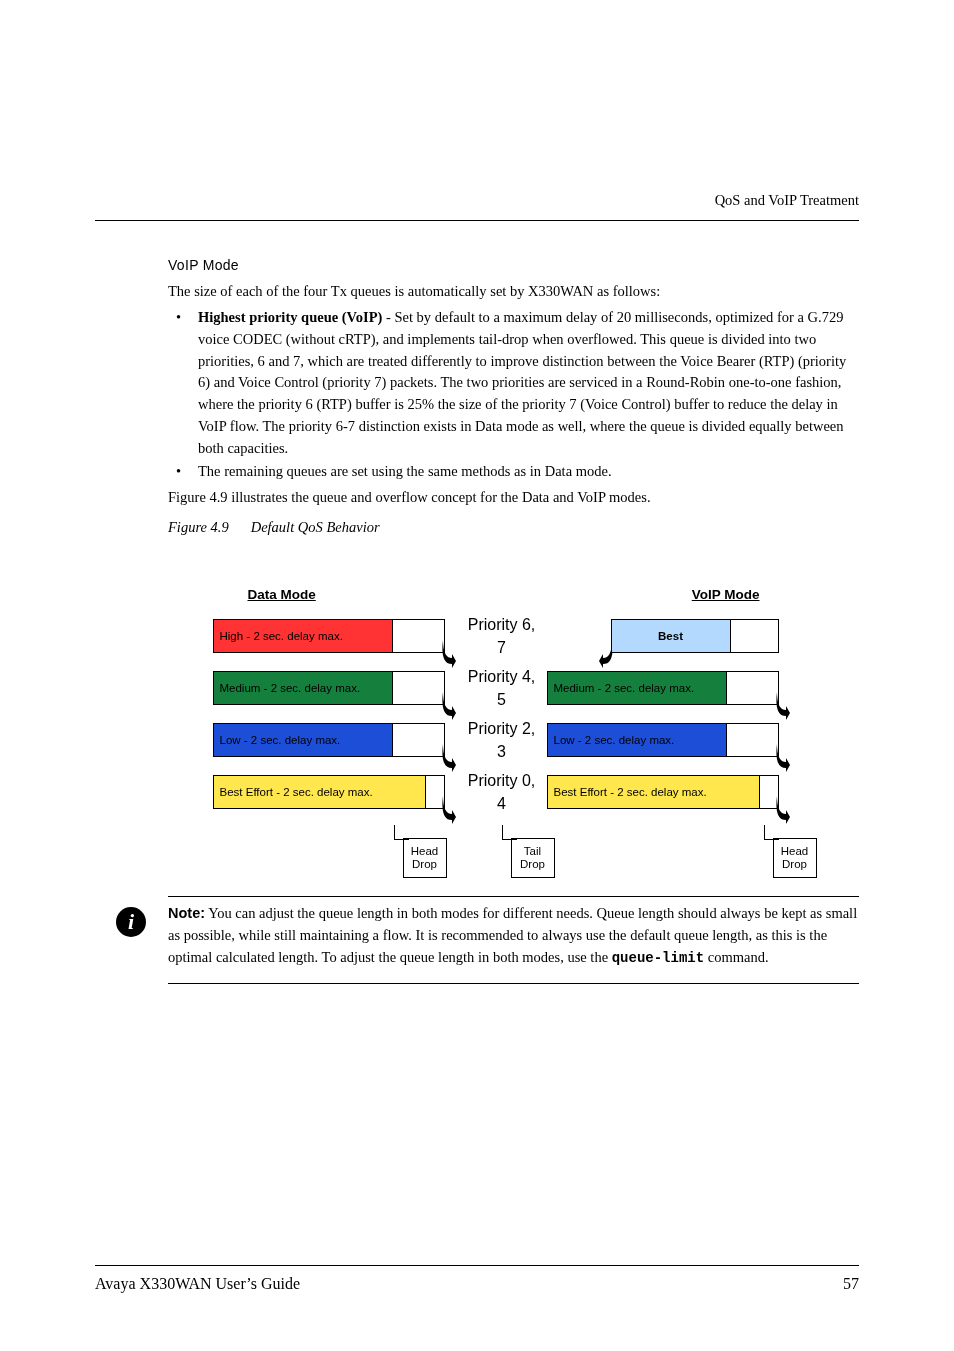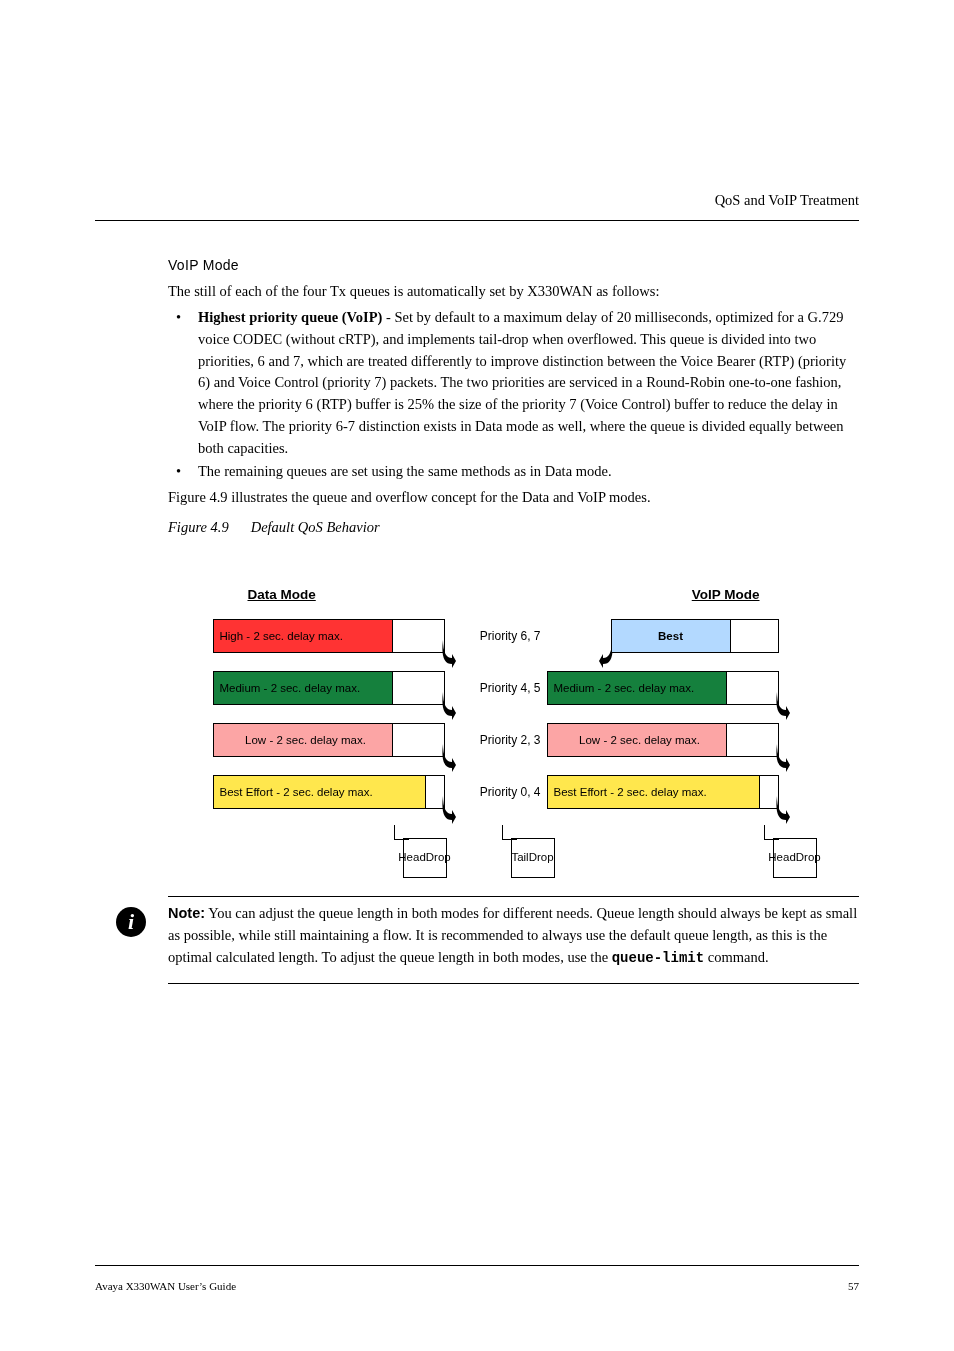--- a/index.html
+++ b/index.html
@@ -124,53 +124,53 @@
     position: absolute;
     width: 14px;
     height: 30px;
     z-index: 0;
   }
   .overflow-arrow svg { width: 14px; height: 30px; display: block; }
 
   .priority-label {
     width: 78px;
     font-family: Helvetica, Arial, sans-serif;
-    font-size: 12px;
-    text-align: right;
+    font-size: 16px;
+    text-align: center;
   }
 
   .drop-labels {
     display: flex;
     margin-top: 6px;
   }
   .drop-box {
     width: 44px;
     height: 40px;
     border: 1.3px solid #000;
     display: flex;
-    flex-direction: row;
+    flex-direction: column;
     align-items: center;
     justify-content: center;
     font-family: Helvetica, Arial, sans-serif;
     font-size: 11.5px;
     line-height: 1.2;
     position: relative;
   }
   .drop-box::before {
     content: "";
     position: absolute;
     top: -14px; left: -10px;
     width: 14px; height: 14px;
     border-left: 1.3px solid #000;
     border-bottom: 1.3px solid #000;
   }
 
   .fill-red    { background: #ff3333; }
   .fill-blue   { background: #15803d; }
-  .fill-green  { background: #fca5a5; justify-content: center; }
+  .fill-green  { background: #1d4ed8; }
   .fill-yellow { background: #ffe74d; }
 
   
   .note-rule { border-top: 1.4px solid #000; margin: 18px 0 6px 0; }
   .note-block {
     display: flex;
     margin-left: -52px;
   }
   .note-icon {
     width: 30px; height: 30px;
@@ -200,35 +200,35 @@
     left: 95px; right: 95px;
     bottom: 85px;
     border-top: 1px solid #000;
   }
   .footer {
     position: absolute;
     left: 95px; right: 95px;
     bottom: 56px;
     display: flex;
     justify-content: space-between;
-    font-size: 11px;
+    font-size: 16px;
     margin-top: 32px;
   }
 </style>
 </head>
 <body>
 
 <div class="running-header">QoS and VoIP Treatment</div>
 <div class="header-rule"></div>
 
 <div class="content">
 
   <div class="section-heading">VoIP Mode</div>
 
-  <p class="para">The still of each of the four Tx queues is automatically set by X330WAN as follows:</p>
+  <p class="para">The size of each of the four Tx queues is automatically set by X330WAN as follows:</p>
 
   <ul class="bullets">
     <li>
       <b>Highest priority queue (VoIP)</b><span> - Set by default to a maximum delay of 20 milliseconds, optimized for a G.729 voice CODEC (without cRTP), and implements tail-drop when overflowed. This queue is divided into two priorities, 6 and 7, which are treated differently to improve distinction between the Voice Bearer (RTP) (priority 6) and Voice Control (priority 7) packets. The two priorities are serviced in a Round-Robin one-to-one fashion, where the priority 6 (RTP) buffer is 25% the size of the priority 7 (Voice Control) buffer to reduce the delay in VoIP flow. The priority 6-7 distinction exists in Data mode as well, where the queue is divided equally between both capacities.</span>
     </li>
     <li>The remaining queues are set using the same methods as in Data mode.</li>
   </ul>
 
   <p class="para">Figure 4.9 illustrates the queue and overflow concept for the Data and VoIP modes.</p>
 

